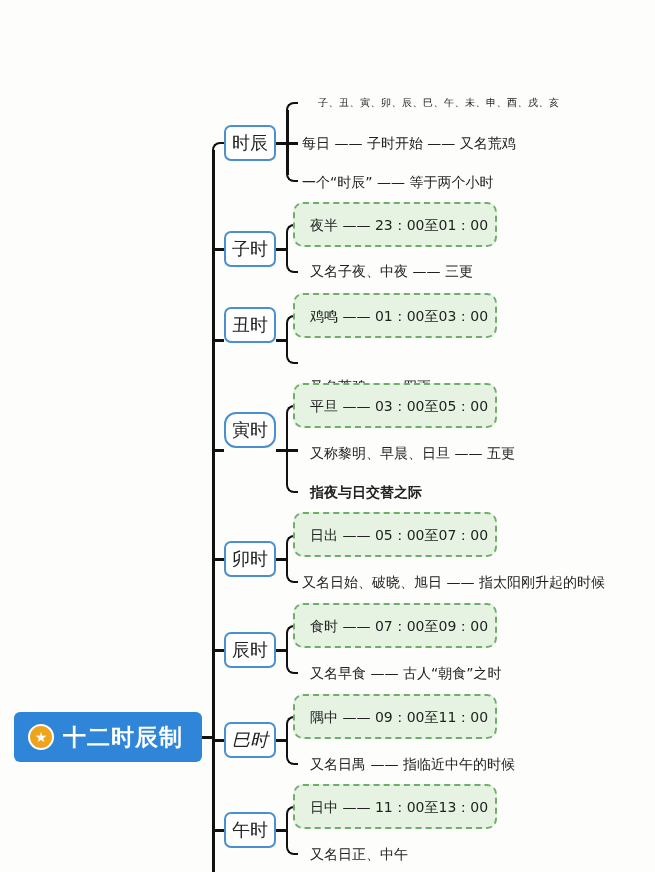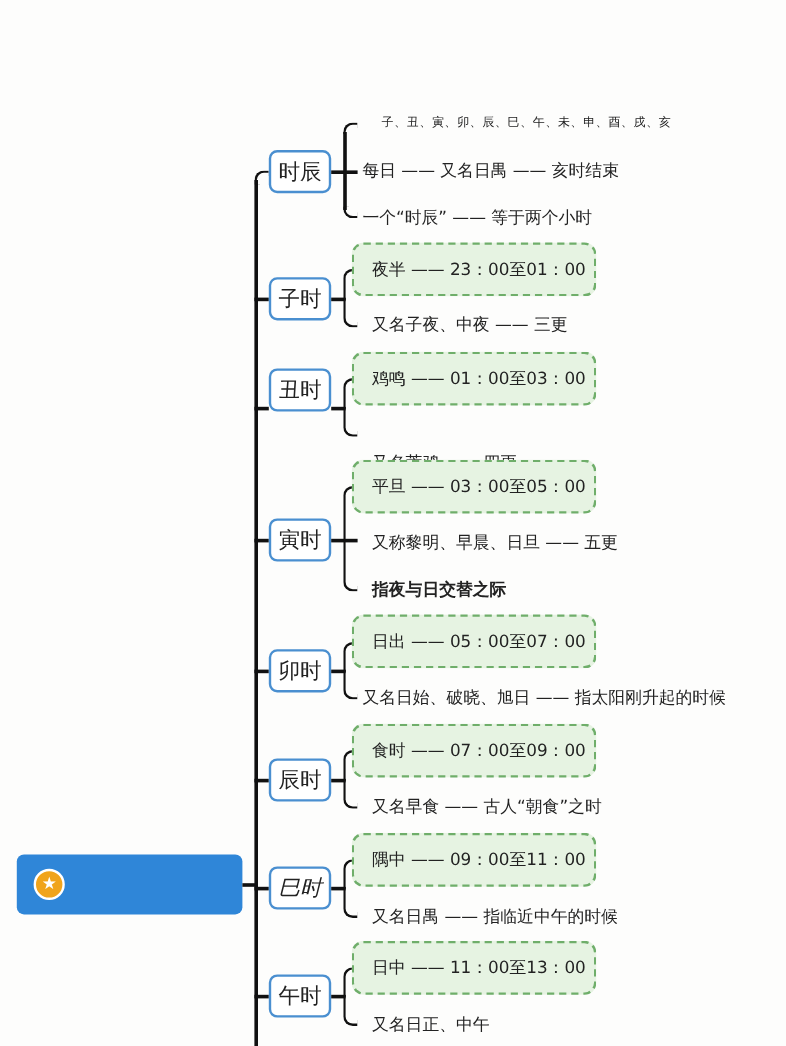--- a/index.html
+++ b/index.html
@@ -47,35 +47,36 @@
   .curve-bot {
     position:absolute; border-left:2.5px solid #111; border-bottom:2.5px solid #111;
     border-bottom-left-radius:8px; box-sizing:border-box;
   }
 </style>
 </head>
 <body>
 
 <div class="root">
   <div class="star">★</div>
+  <div class="title">十二时辰制</div>
 </div>
 
 <div class="line" style="left:202px;top:736px;width:12px;height:2.5px;"></div>
 
 <div class="line" style="left:212px;top:150px;width:2.5px;height:722px;"></div>
 
 <div class="curve-top" style="left:212px;top:142px;width:12px;height:12px;"></div>
 <div class="node" style="top:125px;">时辰</div>
 <div class="line" style="left:276px;top:142px;width:12px;height:2.5px;"></div>
 <div class="line" style="left:286px;top:110px;width:2.5px;height:65px;"></div>
 <div class="curve-top" style="left:286px;top:102px;width:12px;height:10px;"></div>
 <div class="curve-bot" style="left:286px;top:172px;width:12px;height:10px;"></div>
 <div class="line" style="left:288px;top:142px;width:10px;height:2.5px;"></div>
 <div class="leaf" style="left:318px;top:94px;font-size:10px;letter-spacing:0.5px;">子、丑、寅、卯、辰、巳、午、未、申、酉、戌、亥</div>
-<div class="leaf" style="left:302px;top:134px;">每日 —— 又名日禺 —— 亥时结束</div>
+<div class="leaf" style="left:302px;top:134px;">每日 —— 子时开始 —— 又名荒鸡</div>
 <div class="leaf" style="left:302px;top:173px;">一个“时辰” —— 等于两个小时</div>
 
 <div class="line" style="left:212px;top:248px;width:12px;height:2.5px;"></div>
 <div class="node" style="top:231px;">子时</div>
 <div class="line" style="left:276px;top:248px;width:12px;height:2.5px;"></div>
 <div class="curve-top" style="left:286px;top:224px;width:12px;height:26px;"></div>
 <div class="curve-bot" style="left:286px;top:248px;width:12px;height:25px;"></div>
 <div class="hl" style="top:202px;"></div>
 <div class="leaf" style="left:310px;top:216px;">夜半 —— 23：00至01：00</div>
 <div class="leaf" style="left:310px;top:262px;">又名子夜、中夜 —— 三更</div>
@@ -83,21 +84,21 @@
 <div class="line" style="left:212px;top:339px;width:12px;height:2.5px;"></div>
 <div class="node" style="top:307px;">丑时</div>
 <div class="line" style="left:276px;top:339px;width:12px;height:2.5px;"></div>
 <div class="curve-top" style="left:286px;top:315px;width:12px;height:26px;"></div>
 <div class="curve-bot" style="left:286px;top:339px;width:12px;height:25px;"></div>
 <div class="hl" style="top:293px;"></div>
 <div class="leaf" style="left:310px;top:307px;">鸡鸣 —— 01：00至03：00</div>
 <div class="leaf" style="left:310px;top:353px;margin-top:24px;">又名荒鸡 —— 四更</div>
 
 <div class="line" style="left:212px;top:449px;width:12px;height:2.5px;"></div>
-<div class="node" style="top:432px;">寅时</div>
+<div class="node" style="top:412px;border-radius:12px;">寅时</div>
 <div class="line" style="left:276px;top:449px;width:22px;height:2.5px;"></div>
 <div class="curve-top" style="left:286px;top:405px;width:12px;height:46px;"></div>
 <div class="curve-bot" style="left:286px;top:449px;width:12px;height:44px;"></div>
 <div class="hl" style="top:383px;"></div>
 <div class="leaf" style="left:310px;top:397px;">平旦 —— 03：00至05：00</div>
 <div class="leaf" style="left:310px;top:444px;">又称黎明、早晨、日旦 —— 五更</div>
 <div class="leaf" style="left:310px;top:483px;font-weight:bold;">指夜与日交替之际</div>
 
 <div class="line" style="left:212px;top:558px;width:12px;height:2.5px;"></div>
 <div class="node" style="top:541px;">卯时</div>

